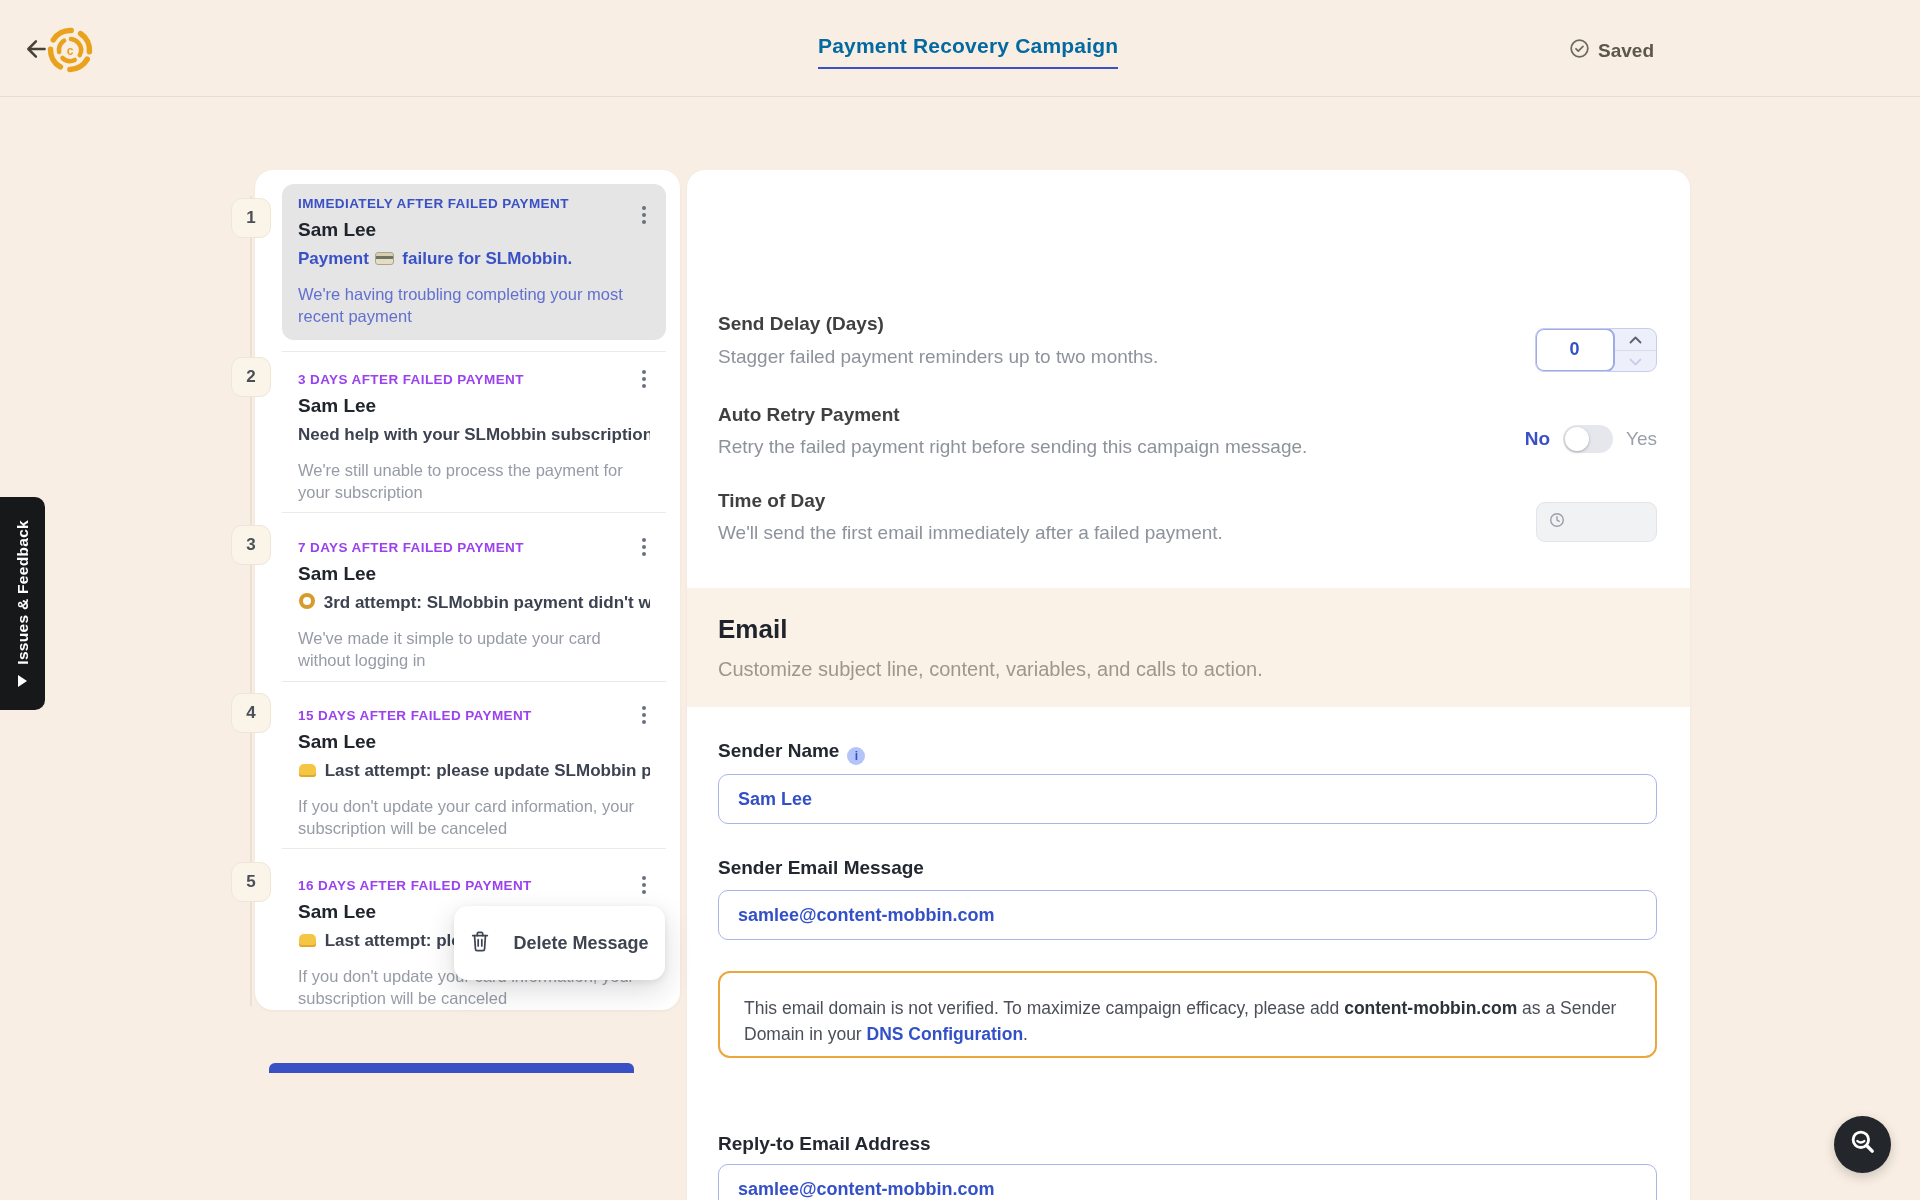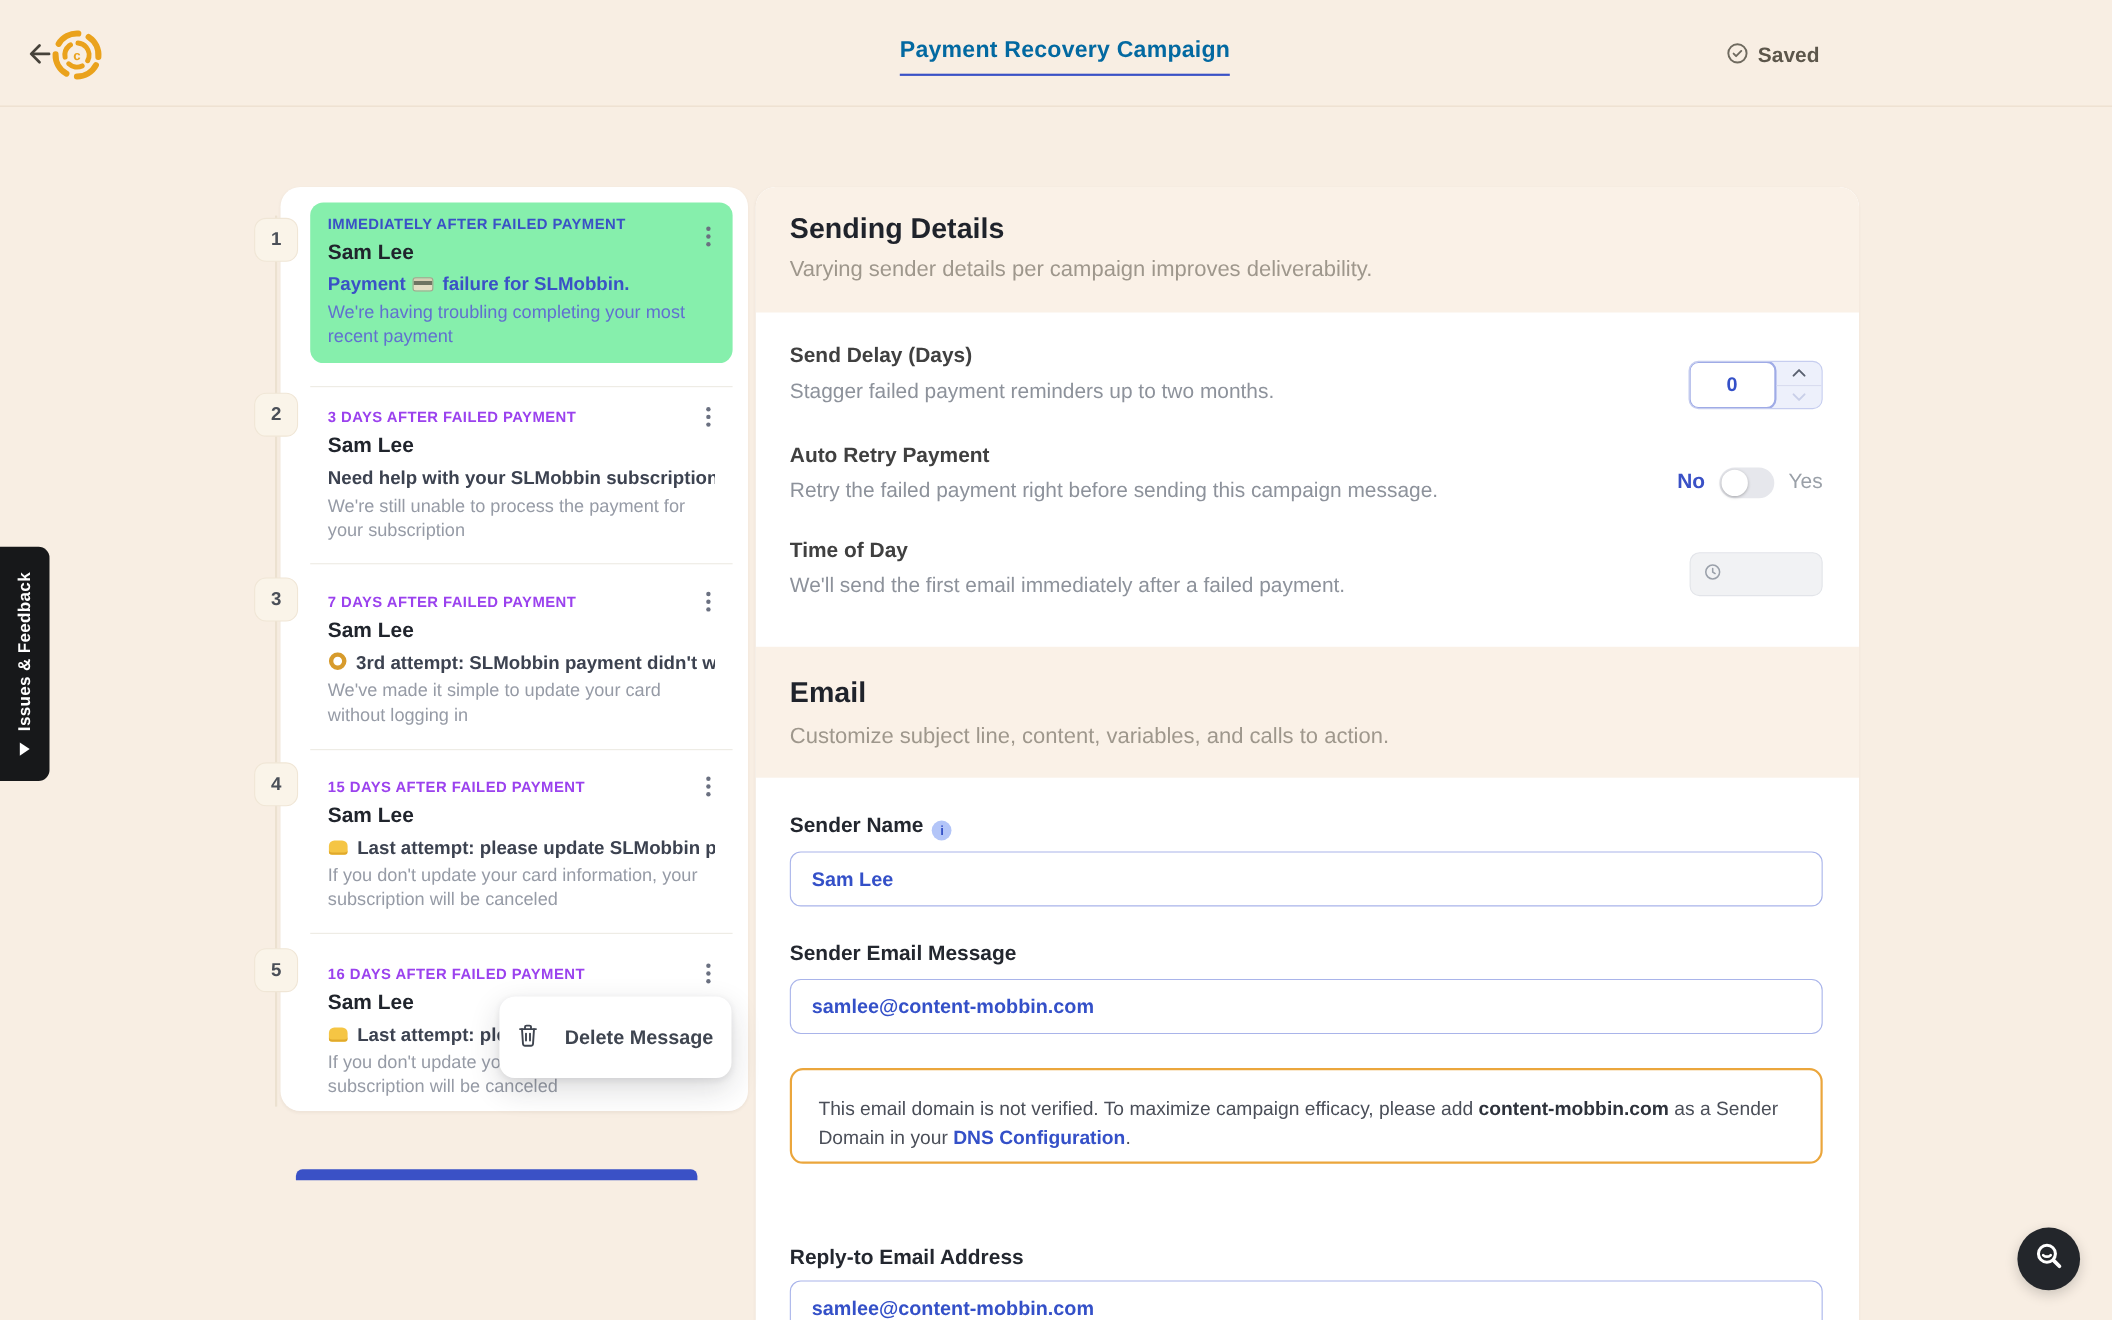--- a/index.html
+++ b/index.html
@@ -35,27 +35,27 @@
   .rail { position:absolute; left:250px; top:196px; width:2px; height:810px; background:#ece1d0; z-index:1; }
   .step-badge { position:absolute; left:231px; width:40px; height:40px; background:#faf4e9;
                 border:1px solid #f0e6d6; border-radius:11px; z-index:3;
                 display:flex; align-items:center; justify-content:center;
                 font-size:17px; font-weight:600; color:#4a4f58; }
 
   
   .left-panel { position:absolute; left:255px; top:170px; width:425px; height:840px; background:#fff;
                 border-radius:18px; z-index:2; box-shadow:0 1px 3px rgba(60,40,10,.05); }
   .msg-card { position:absolute; left:27px; width:384px; padding:12px 16px; border-radius:12px; cursor:pointer; }
-  .msg-card.selected { background:#86efac; }
+  .msg-card.selected { background:#e5e5e5; }
   .msg-timing { font-size:13.5px; font-weight:700; letter-spacing:.4px; color:#9b42ee; }
   .msg-card.selected .msg-timing { color:#3a51c6; }
   .msg-sender { margin-top:8px; font-size:19px; font-weight:700; color:#20242c; }
   .msg-subject { margin-top:8px; font-size:17px; font-weight:600; color:#3c4250; white-space:nowrap; overflow:hidden; }
   .msg-card.selected .msg-subject { color:#3a51c6; }
-  .msg-preview { margin-top:5px; font-size:16.5px; line-height:1.32; color:#969ba6; }
+  .msg-preview { margin-top:15px; font-size:16.5px; line-height:1.32; color:#969ba6; }
   .msg-card.selected .msg-preview { color:#6170cf; }
   .kebab { position:absolute; right:14px; display:flex; flex-direction:column; gap:3px;
            padding:4px 6px; cursor:pointer; }
   .kebab i { width:4px; height:4px; border-radius:50%; background:#6a7080; }
   .card-divider { position:absolute; left:27px; width:384px; height:1px; background:#edeae3; }
 
   
   .emoji { display:inline-block; vertical-align:-1px; margin:0 4px 0 1px; }
   .credit-card-emoji { width:19px; height:13px; border-radius:3px; border:1px solid #a8a48e;
       background:linear-gradient(180deg,#d6cfb4 0 25%, #6f7462 25% 52%, #e4ddc4 52% 100%); }
@@ -246,24 +246,20 @@
         <path d="M9 10.5v7M13 10.5v7"></path>
       </svg>
     </span>
     <span class="context-menu-label">Delete Message</span>
   </div>
 
   <div class="bottom-bar"></div>
 
   <div class="right-panel">
 
-    <div class="cream-band band-1">
-      <div class="band-title" style="top:22px">Sending Details</div>
-      <div class="band-sub" style="top:64px">Varying sender details per campaign improves deliverability.</div>
-    </div>
 
     <div class="row-label" style="top:143px">Send Delay (Days)</div>
     <div class="row-desc" style="top:176px">Stagger failed payment reminders up to two months.</div>
     <div class="stepper">
       <div class="stepper-value">0</div>
       <div class="stepper-btns">
         <div class="stepper-btn up">
           <span>
             <svg width="13" height="8" viewBox="0 0 13 8" fill="none" stroke="#5a6170" stroke-width="1.8" stroke-linecap="round" stroke-linejoin="round">
                 <path d="M1.5 6.5L6.5 1.5l5 5"></path>

